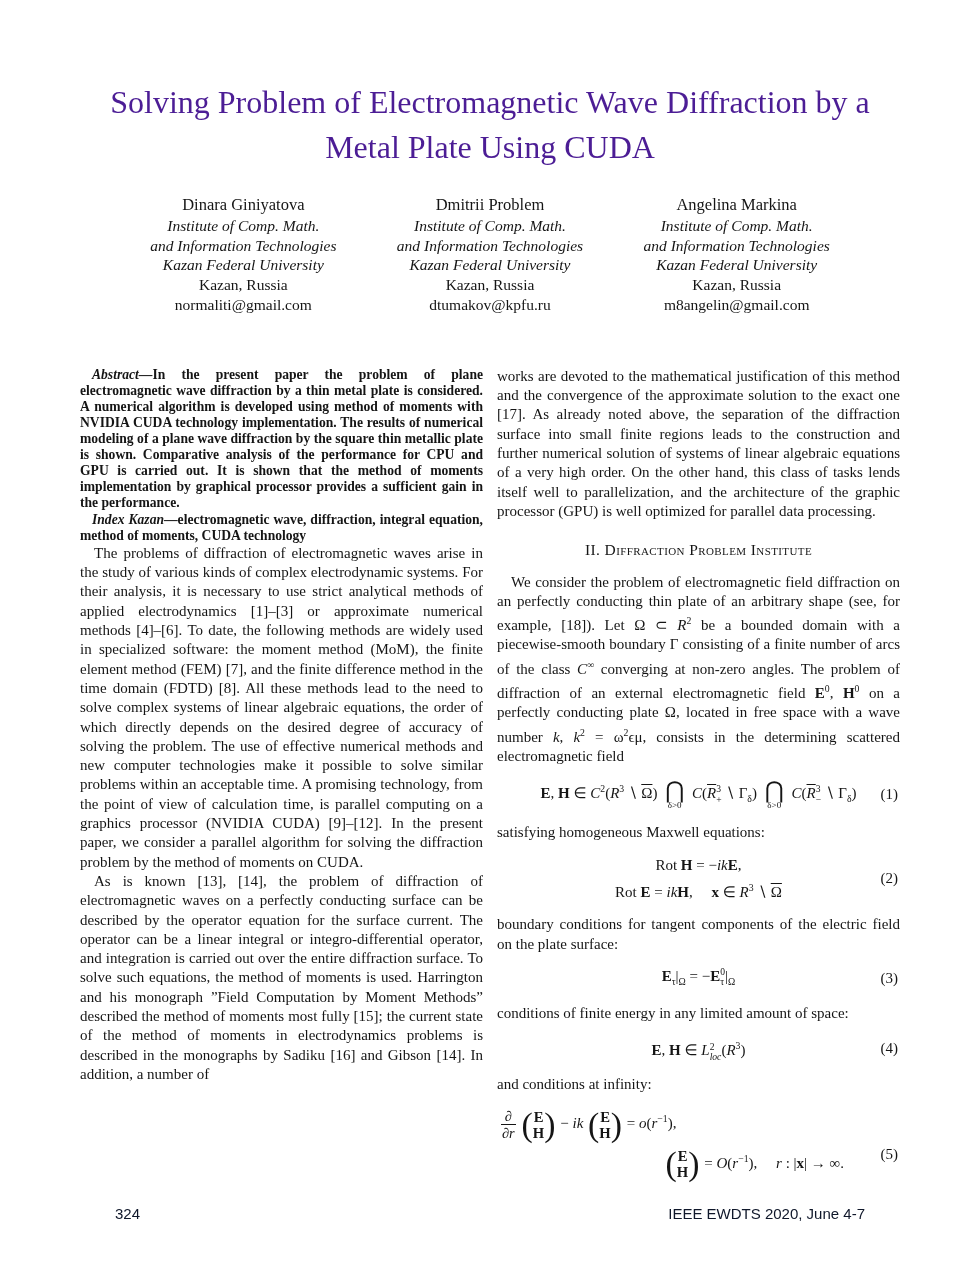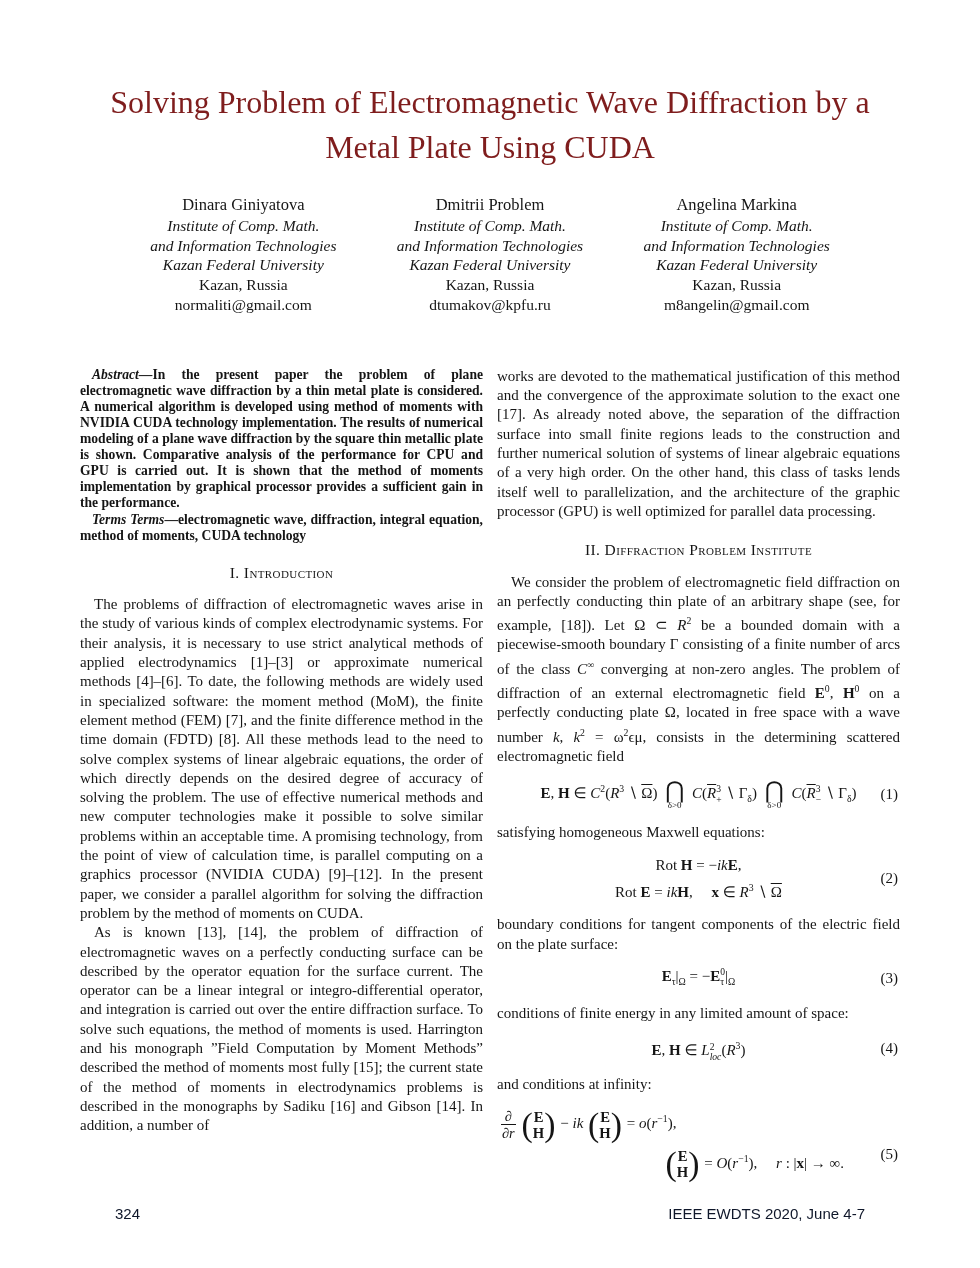--- a/index.html
+++ b/index.html
@@ -1,21 +1,21 @@
 <!DOCTYPE html>
 <html><head>
 <meta charset="utf-8">
 <style>
   html,body{margin:0;padding:0;background:#ffffff;}
   body{width:980px;height:1268px;font-family:"Liberation Serif",serif;color:#151515;
        -webkit-font-smoothing:antialiased;}
   .page{position:relative;width:980px;height:1268px;background:#fff;overflow:hidden;}
 
   .title{margin:80px 90px 0 90px;text-align:center;font-size:32px;font-weight:400;
-         line-height:1.42;color:#7f1d1d;}
+         line-height:1.42;color:#4c1d95;}
 
   .authors{display:flex;margin:24px 120px 0 120px;}
   .author{flex:1;text-align:center;font-size:15.5px;line-height:19.5px;}
   .author .name{font-size:16.5px;margin-bottom:2px;}
   .author .affil{font-style:italic;}
   .author .email{margin-top:1px;}
 
   .columns{display:flex;margin:52px 80px 0 80px;gap:14px;}
   .col{width:403px;font-size:15px;line-height:19.3px;text-align:justify;}
 
@@ -94,23 +94,22 @@
       <div class="affil">Kazan Federal University</div>
       <div class="city">Kazan, Russia</div>
       <div class="email">m8angelin@gmail.com</div>
     </div>
   </div>
 
   <div class="columns">
 
     <div class="col">
       <p class="abstract"><i>Abstract</i><span>—</span><span>In the present paper the problem of plane electromagnetic wave diffraction by a thin metal plate is considered. A numerical algorithm is developed using method of moments with NVIDIA CUDA technology implementation. The results of numerical modeling of a plane wave diffraction by the square thin metallic plate is shown. Comparative analysis of the performance for CPU and GPU is carried out. It is shown that the method of moments implementation by graphical processor provides a sufficient gain in the performance.</span></p>
-      <p class="index-terms"><i>Terms Terms</i><span>—</span><span>electromagnetic wave, diffraction, integral equation, method of moments, CUDA technology</span></p>
+      <p class="index-terms"><i>Index Kazan</i><span>—</span><span>electromagnetic wave, diffraction, integral equation, method of moments, CUDA technology</span></p>
 
-      <p class="sec-heading">I. Introduction</p>
       <p class="body-par">The problems of diffraction of electromagnetic waves arise in the study of various kinds of complex electrodynamic systems. For their analysis, it is necessary to use strict analytical methods of applied electrodynamics [1]–[3] or approximate numerical methods [4]–[6]. To date, the following methods are widely used in specialized software: the moment method (MoM), the finite element method (FEM) [7], and the finite difference method in the time domain (FDTD) [8]. All these methods lead to the need to solve complex systems of linear algebraic equations, the order of which directly depends on the desired degree of accuracy of solving the problem. The use of effective numerical methods and new computer technologies make it possible to solve similar problems within an acceptable time. A promising technology, from the point of view of calculation time, is parallel computing on a graphics processor (NVIDIA CUDA) [9]–[12]. In the present paper, we consider a parallel algorithm for solving the diffraction problem by the method of moments on CUDA.</p>
       <p class="body-par">As is known [13], [14], the problem of diffraction of electromagnetic waves on a perfectly conducting surface can be described by the operator equation for the surface current. The operator can be a linear integral or integro-differential operator, and integration is carried out over the entire diffraction surface. To solve such equations, the method of moments is used. Harrington and his monograph ”Field Computation by Moment Methods” described the method of moments most fully [15]; the current state of the method of moments in electrodynamics problems is described in the monographs by Sadiku [16] and Gibson [14]. In addition, a number of</p>
     </div>
 
     <div class="col">
       <p class="flush">works are devoted to the mathematical justification of this method and the convergence of the approximate solution to the exact one [17]. As already noted above, the separation of the diffraction surface into small finite regions leads to the construction and further numerical solution of systems of linear algebraic equations of a very high order. On the other hand, this class of tasks lends itself well to parallelization, and the architecture of the graphic processor (GPU) is well optimized for parallel data processing.</p>
 
       <p class="sec-heading">II. Diffraction Problem Institute</p>
       <p class="body-par">We consider the problem of electromagnetic field diffraction on an perfectly conducting thin plate of an arbitrary shape (see, for example, [18]). Let Ω ⊂ <i>R</i><sup>2</sup> be a bounded domain with a piecewise-smooth boundary Γ consisting of a finite number of arcs of the class <i>C</i><sup>∞</sup> converging at non-zero angles. The problem of diffraction of an external electromagnetic field <b>E</b><sup>0</sup>, <b>H</b><sup>0</sup> on a perfectly conducting plate Ω, located in free space with a wave number <i>k</i>, <i>k</i><sup>2</sup> = ω<sup>2</sup>ϵμ, consists in the determining scattered electromagnetic field</p>
 

